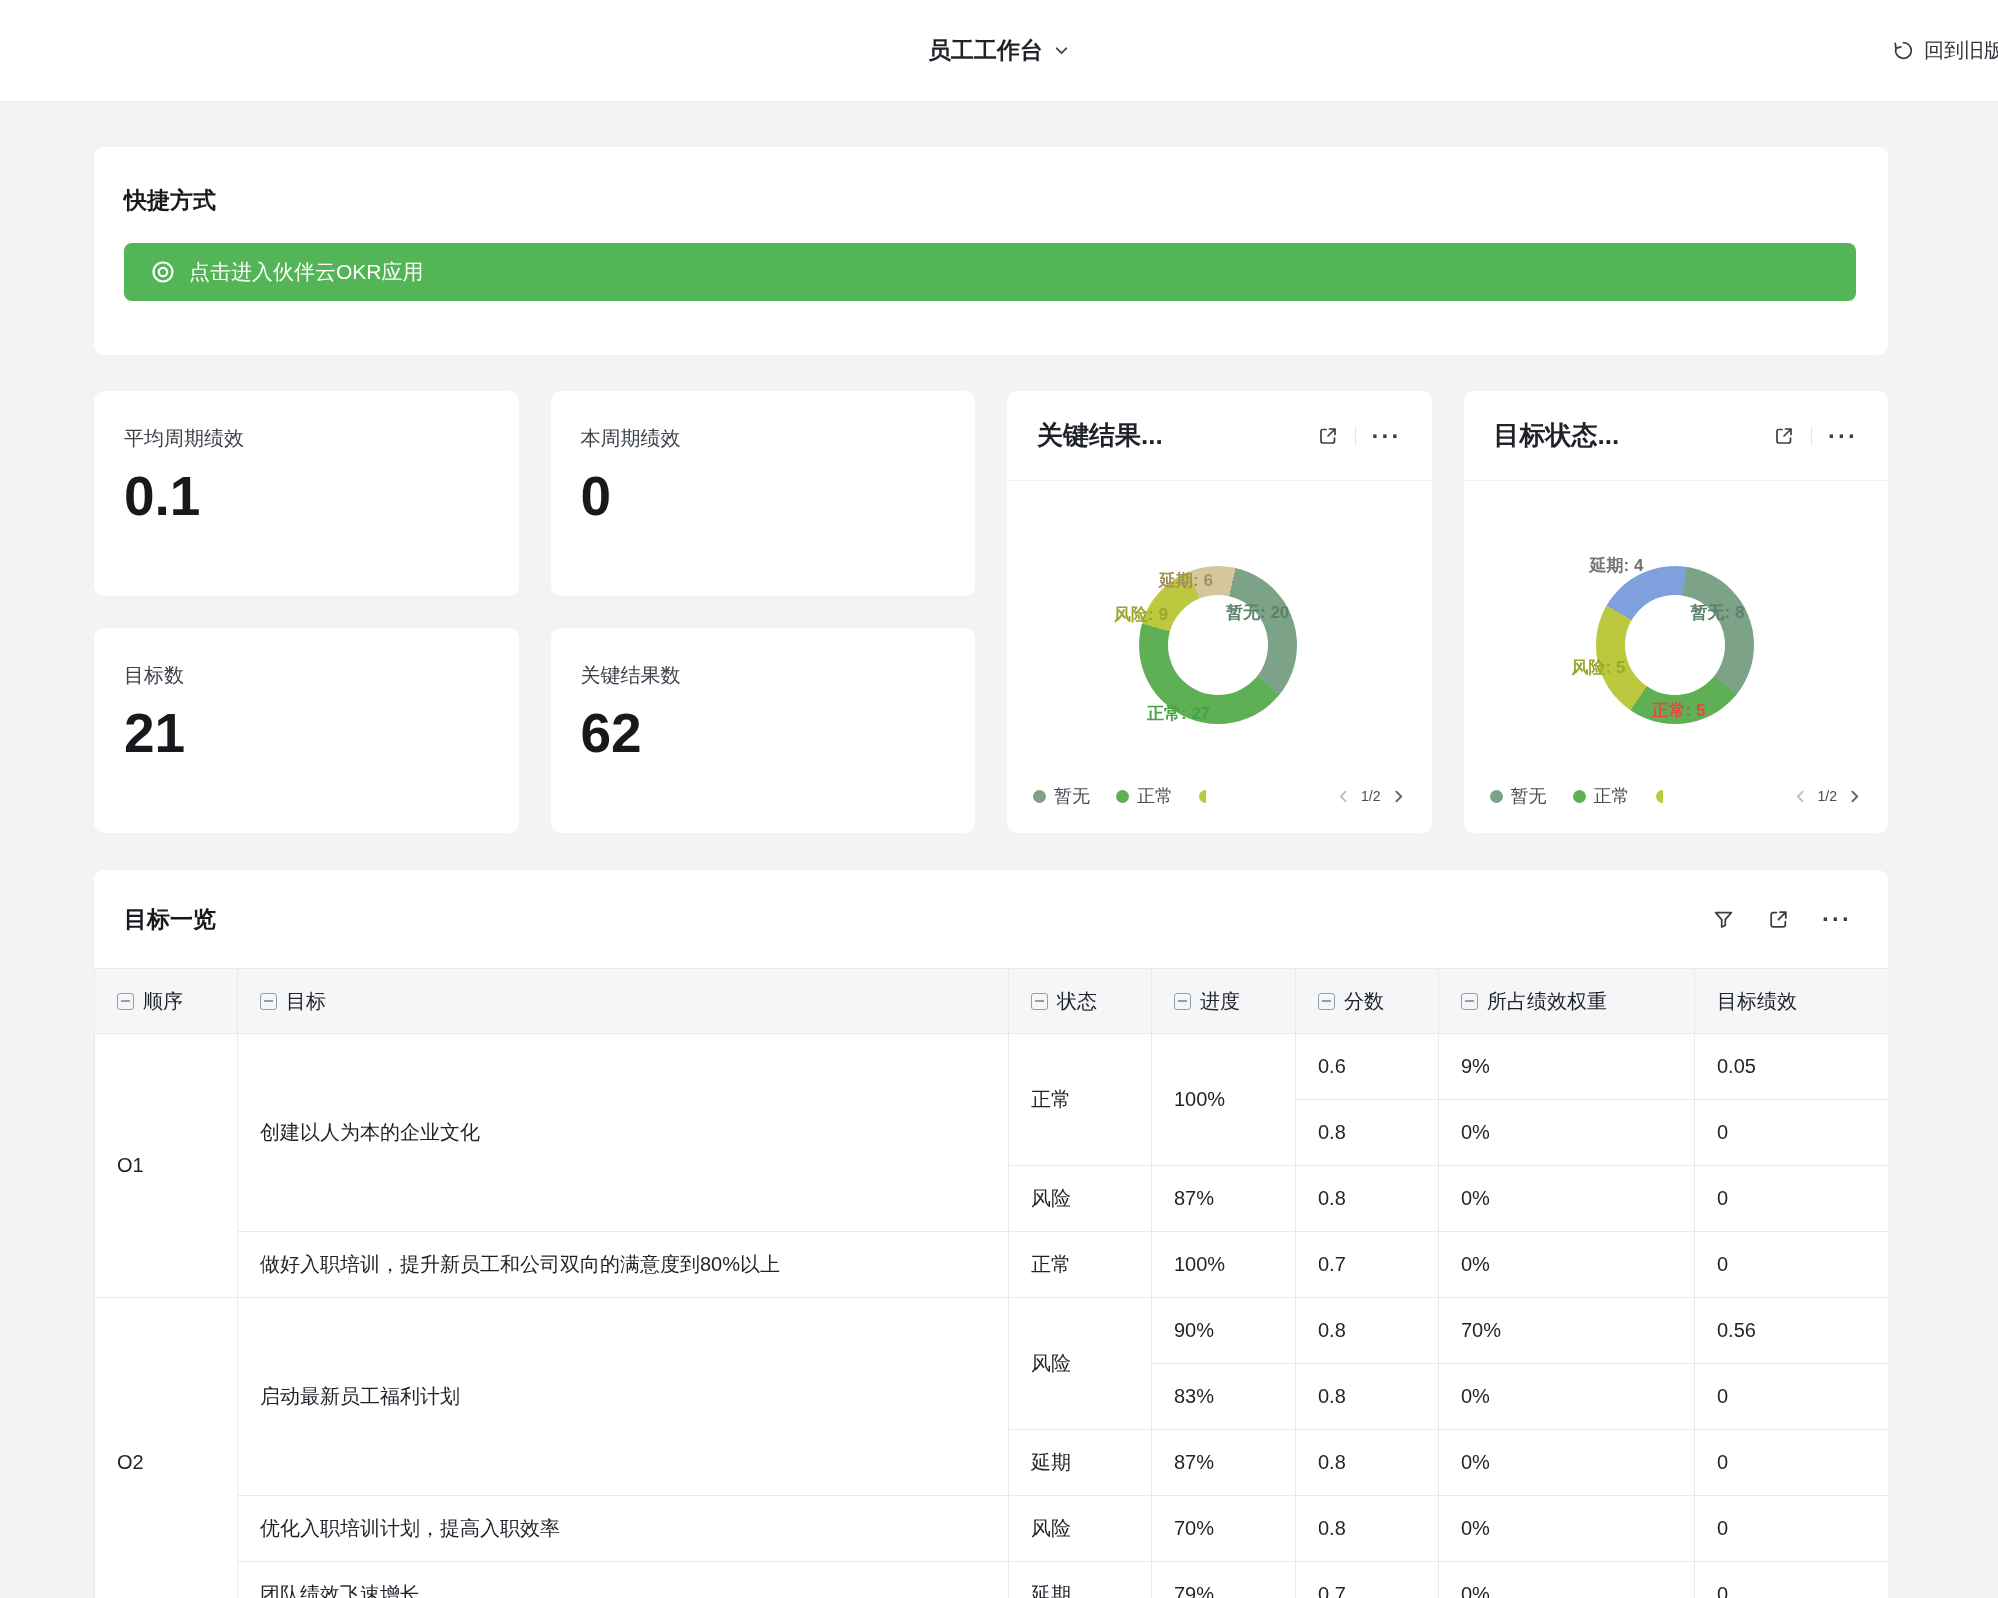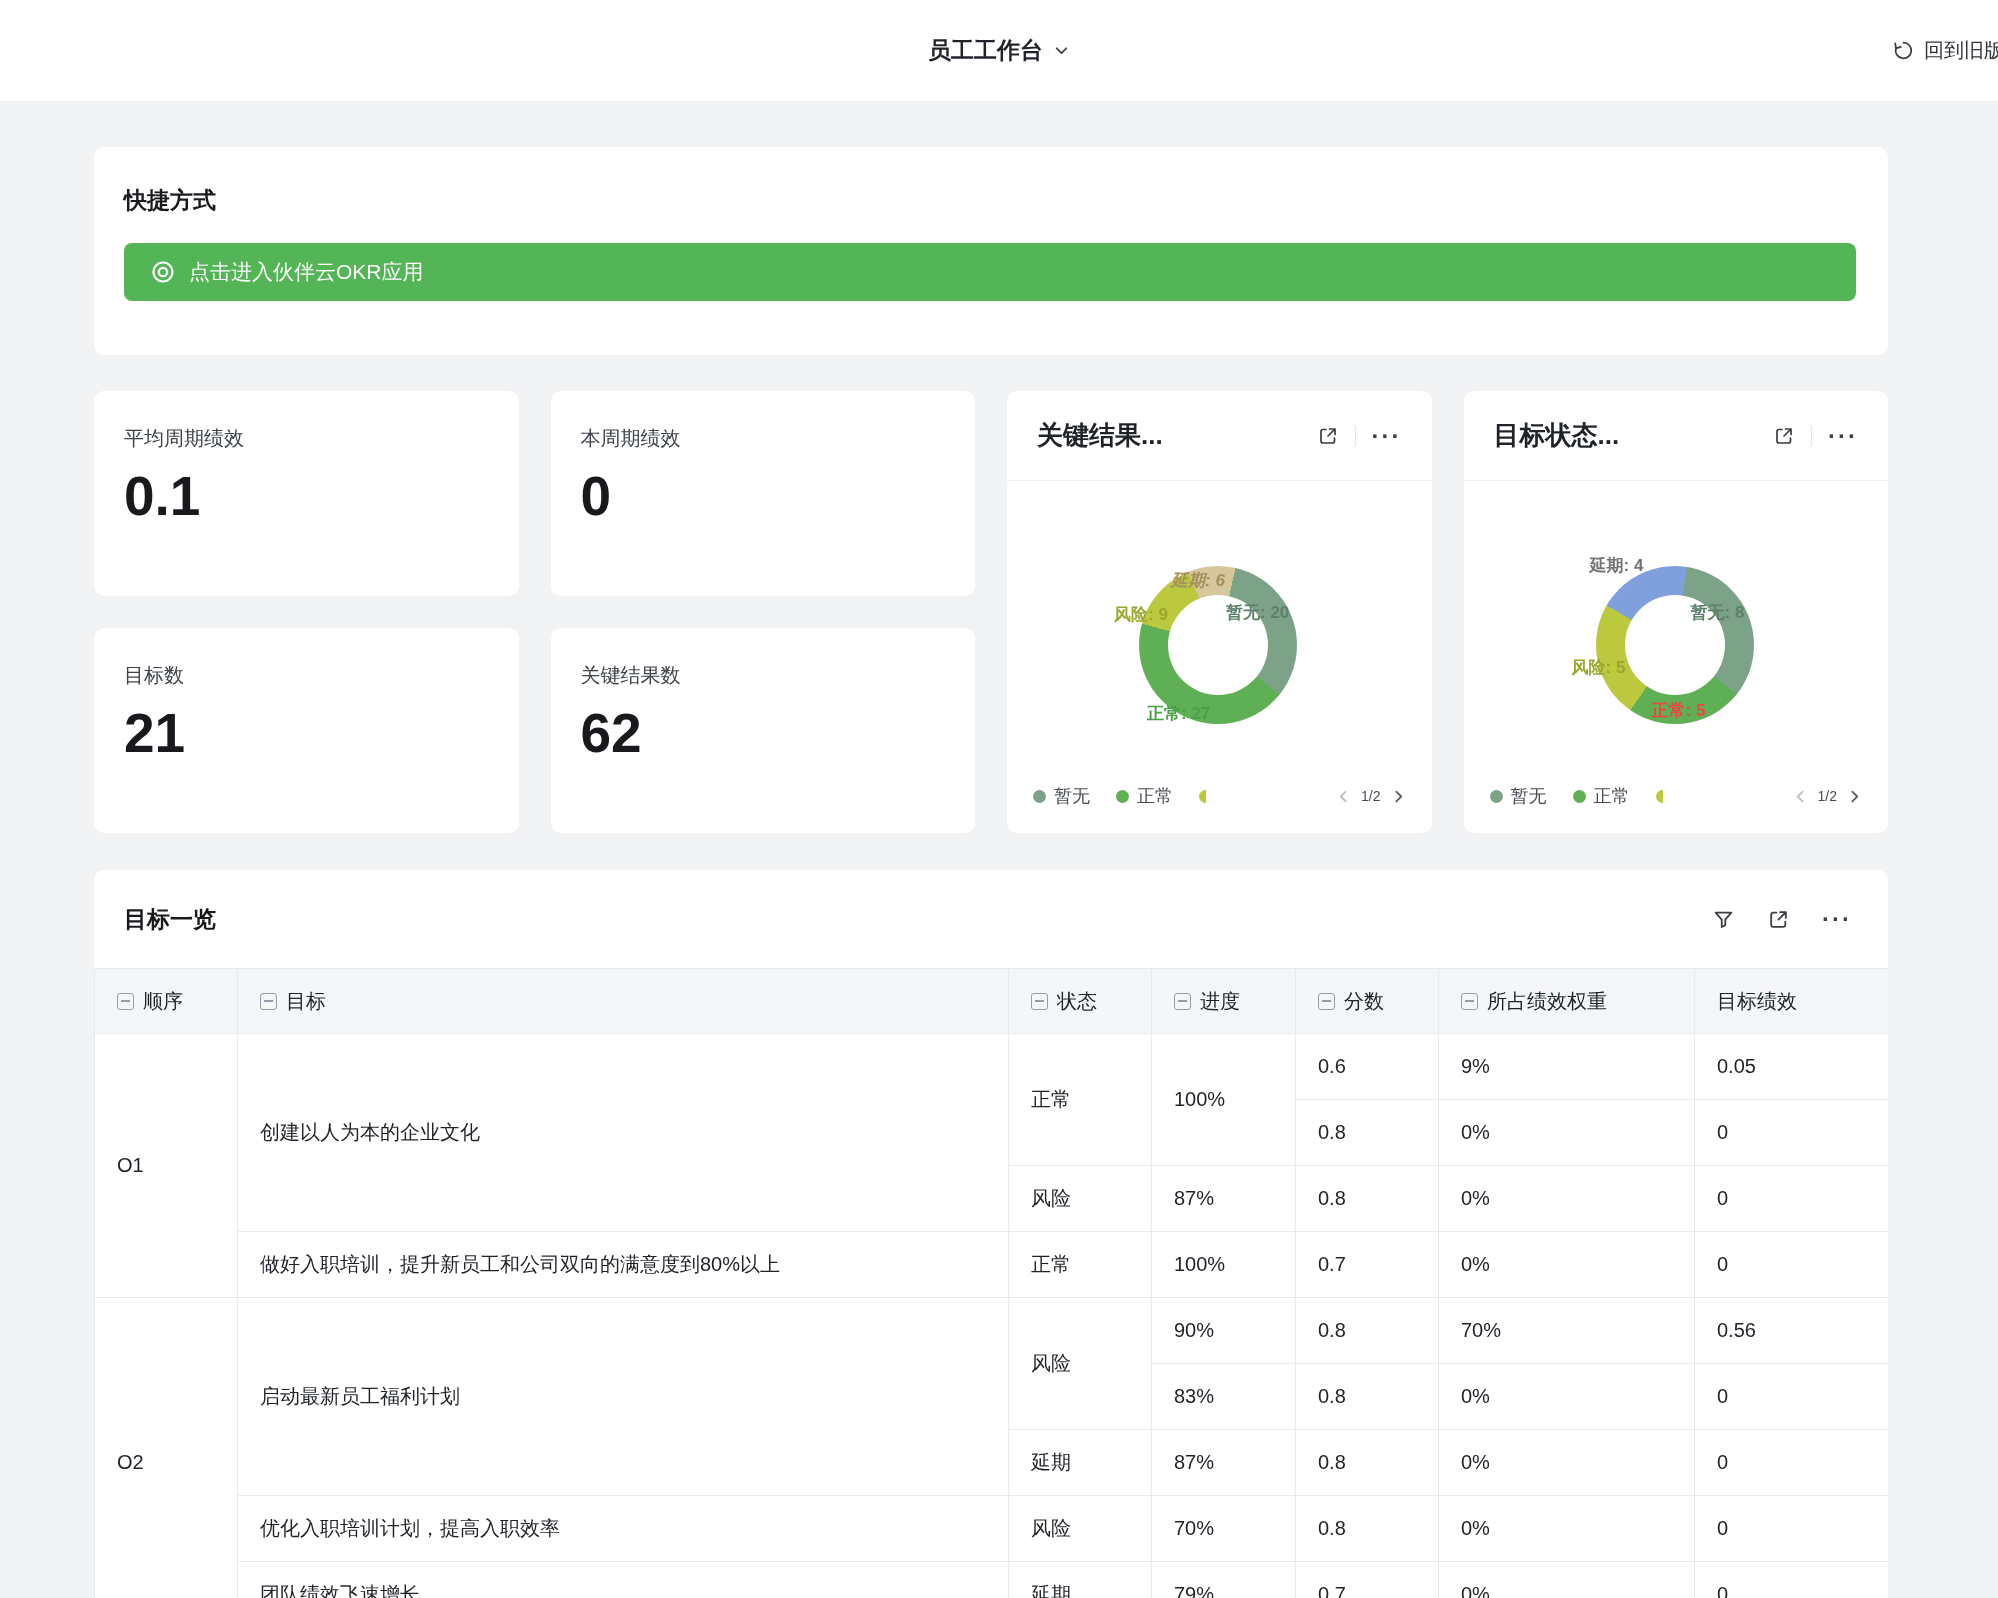--- a/index.html
+++ b/index.html
@@ -146,21 +146,21 @@
           <svg width="22" height="22" viewBox="0 0 22 22">
             <path d="M9 4.5 H6 A2 2 0 0 0 4 6.5 V16 A2 2 0 0 0 6 18 H15.5 A2 2 0 0 0 17.5 16 V13" fill="none" stroke="#3a3f45" stroke-width="1.7" stroke-linecap="round"></path>
             <path d="M12.5 4 H18 V9.5 M18 4 L11 11" fill="none" stroke="#3a3f45" stroke-width="1.7" stroke-linecap="round" stroke-linejoin="round"></path>
           </svg>
         </span>
         <span class="vdivider"></span>
         <span class="dots-btn">···</span>
       </div>
       <div class="chart-area">
         <div class="donut" style="background: conic-gradient(from -22deg, rgb(213, 198, 156) 0deg, rgb(213, 198, 156) 34.8387deg, rgb(124, 162, 135) 34.8387deg, rgb(124, 162, 135) 150.968deg, rgb(95, 176, 84) 150.968deg, rgb(95, 176, 84) 307.742deg, rgb(188, 200, 61) 307.742deg, rgb(188, 200, 61) 360deg);"></div>
-      <div class="donut-label" style="left: 164px; top: 88px; color: rgb(163, 144, 94); font-style: italic;">延期: 6</div>
+      <div class="donut-label" style="left: 152px; top: 88px; color: rgb(163, 144, 94);">延期: 6</div>
           <div class="donut-label" style="left: 219px; top: 120px; color: rgb(93, 128, 106);">暂无: 20</div>
           <div class="donut-label" style="left: 140px; top: 221px; color: rgb(72, 161, 68);">正常: 27</div>
           <div class="donut-label" style="left: 107px; top: 122px; color: rgb(154, 167, 46);">风险: 9</div>
         </div>
       <div class="chart-legend">
         <span class="legend-item">
             <span class="legend-dot" style="background: rgb(124, 162, 135);"></span>
             <span>暂无</span>
           </span>
           <span class="legend-item">

